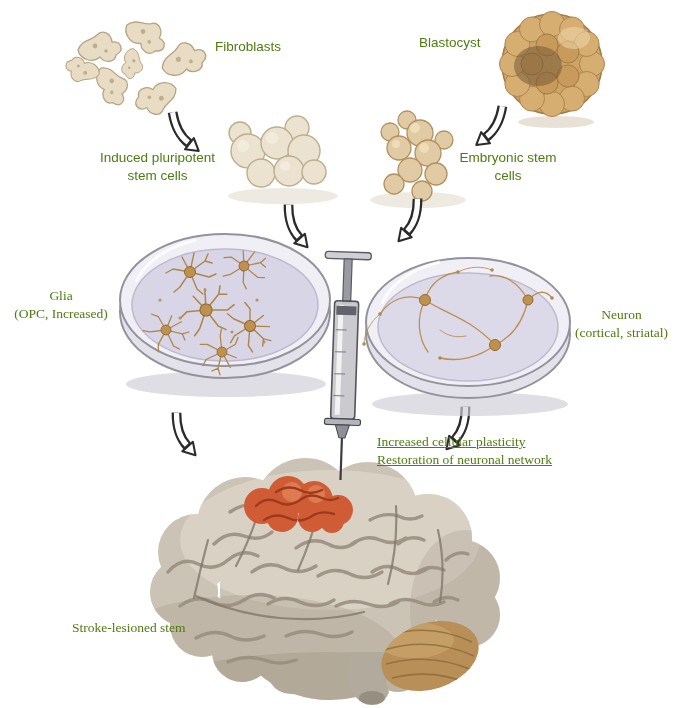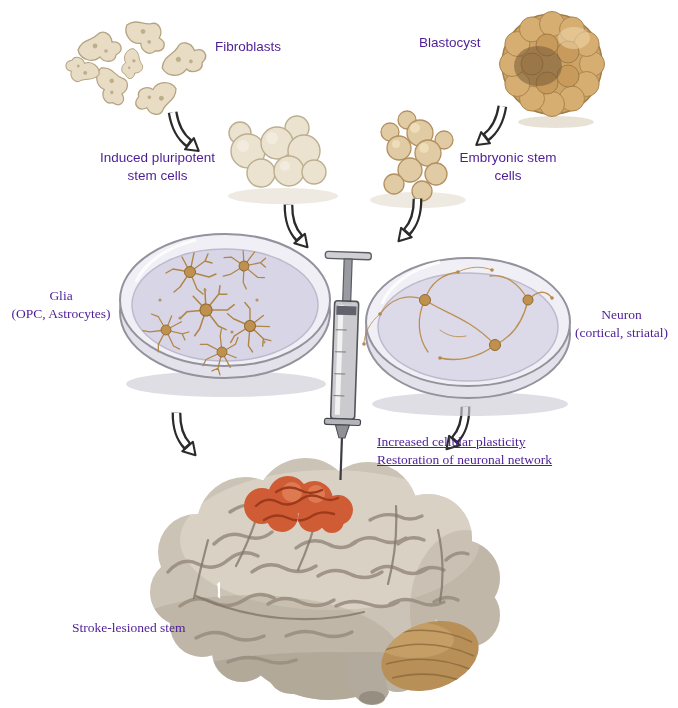--- a/index.html
+++ b/index.html
@@ -2,21 +2,21 @@
 <html><head>
 <meta charset="utf-8">
 <style>
   html,body{margin:0;padding:0;background:#ffffff;}
   .canvas{
     position:relative;width:678px;height:708px;background:#ffffff;
     overflow:hidden;font-family:"Liberation Sans",sans-serif;
   }
   .art{position:absolute;left:0;top:0;}
   .lbl{
-    position:absolute;color:#4c1d95;font-size:13.5px;line-height:1.3;
+    position:absolute;color:#4d7c0f;font-size:13.5px;line-height:1.3;
     white-space:pre-line;
   }
   .sans{font-family:"Liberation Sans",sans-serif;}
   .serif{font-family:"Liberation Serif",serif;}
   .center{text-align:center;}
 </style>
 </head>
 <body>
 
 <div class="canvas">
@@ -296,21 +296,21 @@
 
 <div class="lbl sans" style="left:419px;top:34px;">Blastocyst</div>
 
 <div class="lbl sans center" style="left:85px;top:149px;width:145px;">Induced pluripotent
 stem cells</div>
 
 <div class="lbl sans center" style="left:452px;top:149px;width:112px;">Embryonic stem
 cells</div>
 
 <div class="lbl serif center" style="left:0px;top:287px;width:122px;">Glia
-(OPC, Astrocytes)</div>
+(OPC, Increased)</div>
 
 <div class="lbl serif center" style="left:565px;top:306px;width:113px;">Neuron
 (cortical, striatal)</div>
 
 
 <div class="lbl serif" style="left:377px;top:433px;width:225px;text-decoration:underline;">Increased cellular plasticity
 Restoration of neuronal network</div>
 
 <div class="lbl serif" style="left:72px;top:619px;">Stroke-lesioned stem</div>
 

